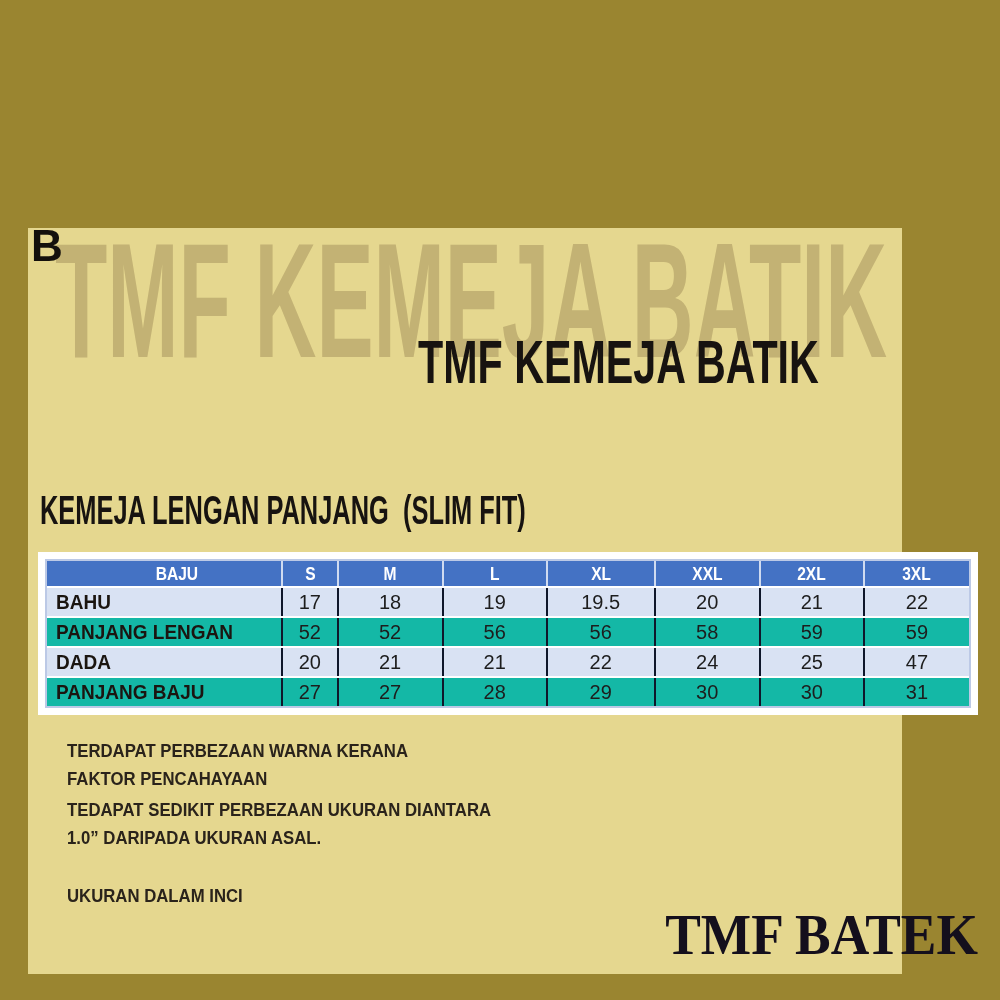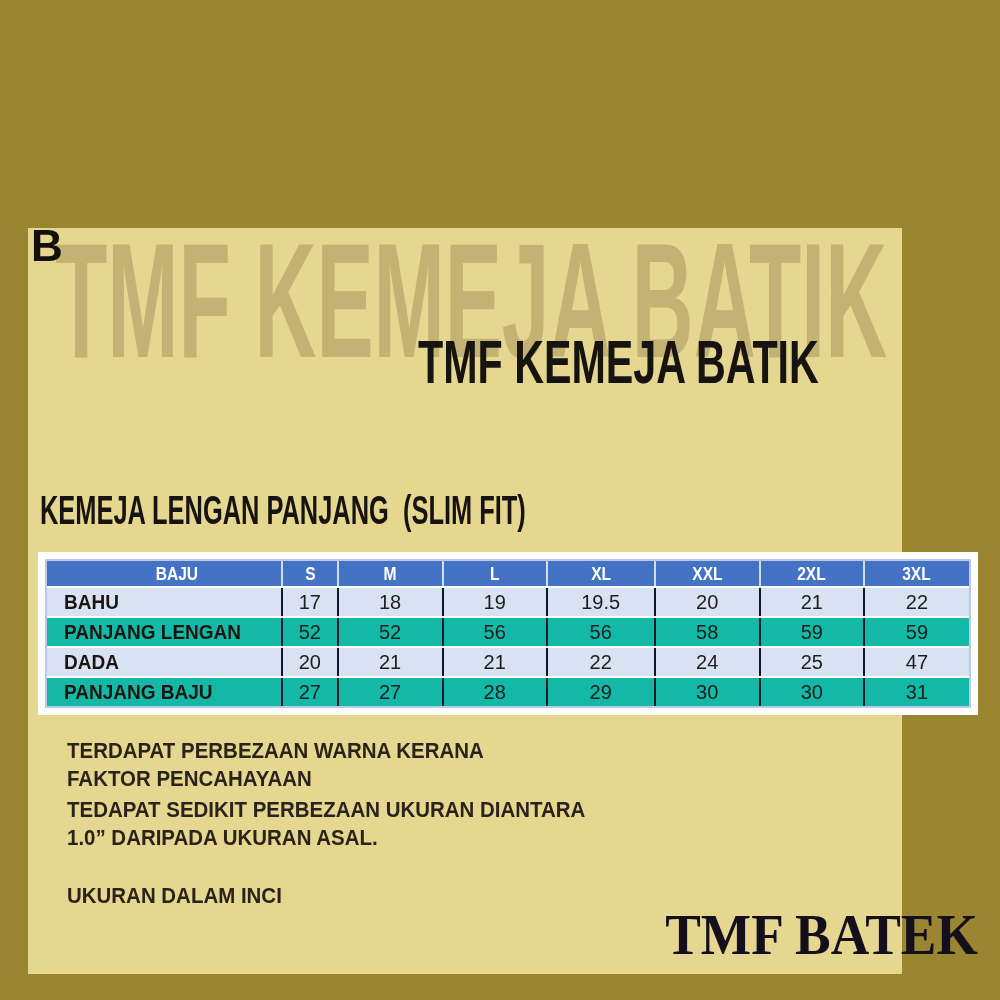--- a/index.html
+++ b/index.html
@@ -40,21 +40,21 @@
   }
   .trow{display:flex;width:100%;box-sizing:border-box;}
   .trow.header{background:#4472c4;height:25px;}
   .trow.body{height:30px;border-top:2px solid #ffffff;}
   .trow.band{background:#d9e2f3;}
   .trow.plain{background:#14b8a6;}
   .cell{
     display:flex;align-items:center;justify-content:center;
     box-sizing:border-box;overflow:hidden;
   }
-  .c1{width:25.4%;justify-content:flex-start;padding-left:17px;}
+  .c1{width:25.4%;justify-content:flex-start;padding-left:9px;}
   .c2{width:6.0%;}
   .c3{width:11.4%;}
   .c4{width:11.3%;}
   .c5{width:11.7%;}
   .c6{width:11.4%;}
   .c7{width:11.3%;}
   .c8{width:11.5%;justify-content:center;}
   .trow.header .cell{border-left:2px solid rgba(255,255,255,0.75);}
   .trow.header .cell.c1{border-left:none;padding-left:25px;}
   .trow.body .cell{border-left:2px solid #0f172a;}
@@ -65,21 +65,21 @@
   }
   .trow.header .c1 .hdr-txt{transform:scaleX(0.82);}
   .trow.header .c1{justify-content:center;padding-left:0;}
   .lbl-txt{
     color:#1b1510;font-size:20px;font-weight:bold;white-space:nowrap;
     transform:scaleX(0.95);transform-origin:left center;
   }
   .val-txt{color:#1d1d1d;font-size:20px;white-space:nowrap;}
   .notes{
     position:absolute;left:67px;top:737px;color:#2a231b;
-    font-size:22px;font-weight:bold;line-height:28px;
+    font-size:18px;font-weight:bold;line-height:28px;
   }
   .note-para{margin:0 0 3px 0;}
   .note-para.gap{margin-top:30px;}
   .note-line{
     white-space:nowrap;transform:scaleX(0.93);transform-origin:left top;
   }
   .brand{
     position:absolute;right:22px;top:906px;
     font-family:"Liberation Serif", serif;font-weight:bold;
     font-size:58px;line-height:1;color:#140f1c;white-space:nowrap;

